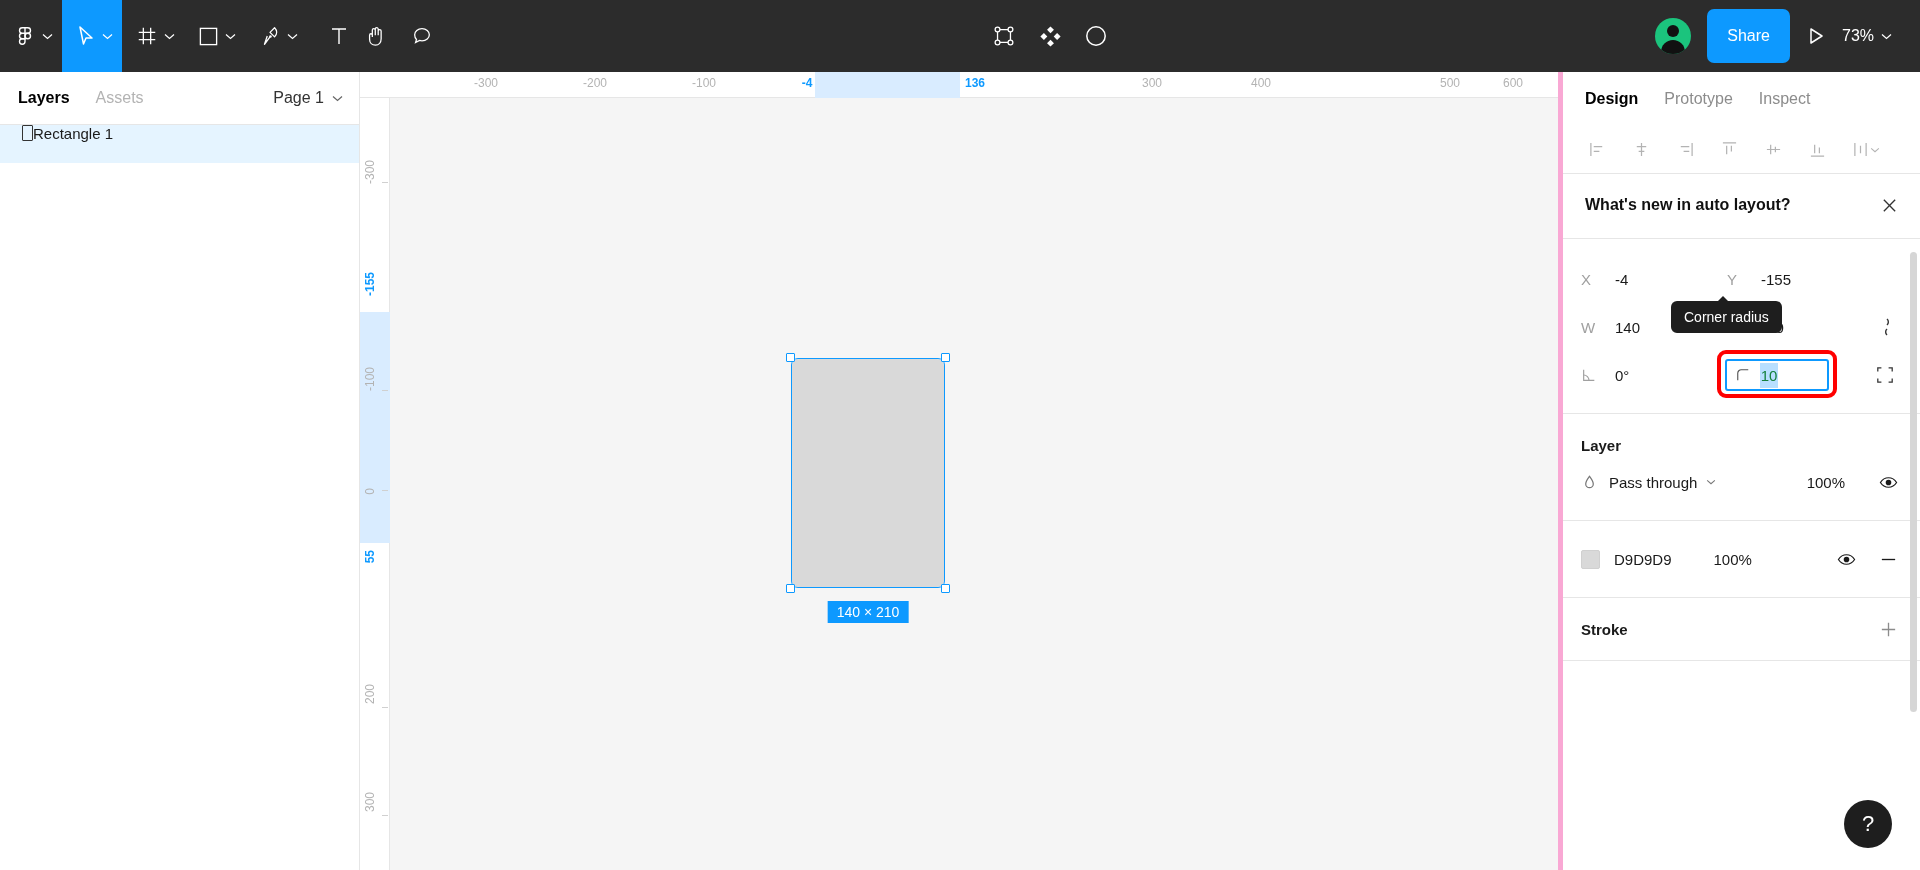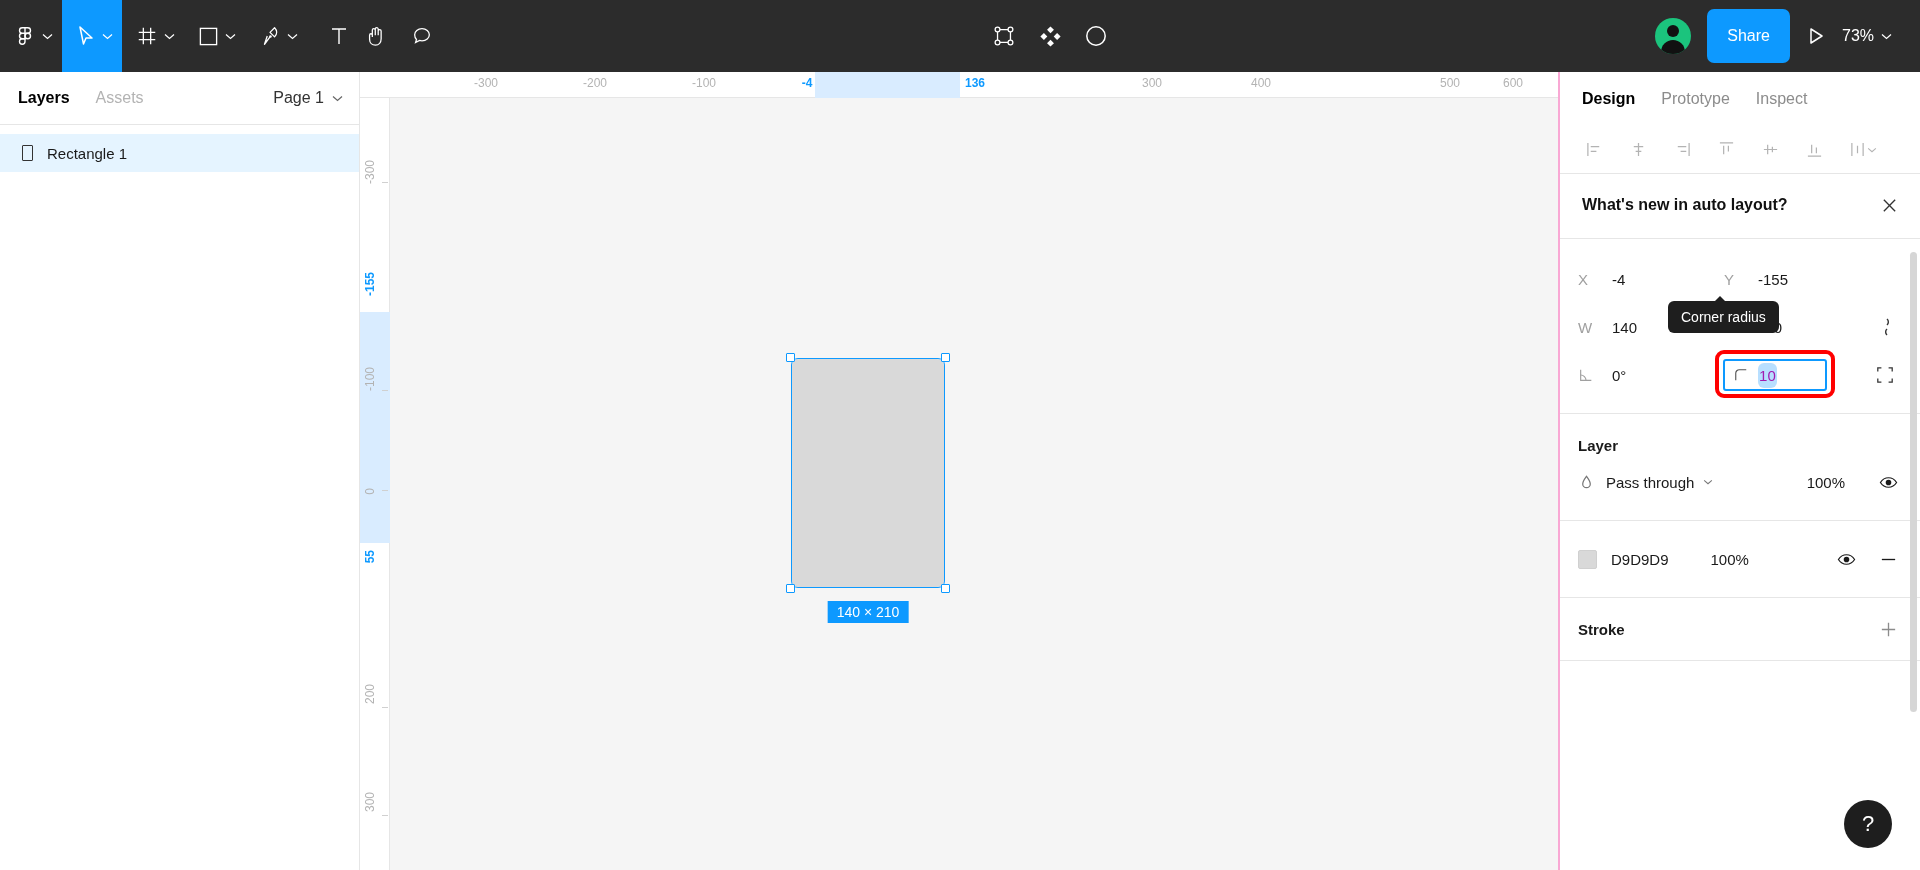--- a/index.html
+++ b/index.html
@@ -82,22 +82,22 @@
   }
   .lp-tab { font-size: 16px; color: #b3b3b3; cursor: pointer; }
   .lp-tab.active { color: #000; font-weight: bold; }
   .lp-page {
     position: absolute; right: 16px; top: 0; height: 52px;
     display: flex; align-items: center; gap: 8px;
     font-size: 16px; color: #333; cursor: pointer;
   }
   .lp-divider { height: 1px; background: #e6e6e6; }
   .layer-row {
-    height: 38px; display: flex; align-items: center; gap: 14px;
-    padding-left: 22px; background: #e5f4ff; cursor: pointer; margin-top: 9px;
+    height: 38px; display: flex; align-items: flex-start; 
+    padding-left: 22px; background: #e5f4ff; cursor: pointer;
   }
   .layer-row .lname { font-size: 15px; color: #1a1a1a; }
   .rect-icon {
     width: 11px; height: 16px;
     border: 1.6px solid #333; border-radius: 1px;
   }
 
   
   .canvas-wrap {
     position: absolute; top: 72px; left: 360px;
@@ -164,21 +164,21 @@
     font-size: 14px; border-radius: 0;
     padding: 3px 9px; white-space: nowrap;
     transform: translateX(-50%);
   }
 
   
   .right-panel {
     position: absolute; top: 72px; right: 0;
     width: 362px; height: 798px;
     background: #ffffff;
-    border-left: 2px solid #f9a8d4;
+    border-left: 5px solid #f9a8d4;
   }
   .rp-tabs {
     height: 54px; display: flex; align-items: center;
     padding: 0 22px; gap: 26px;
   }
   .rp-tab { font-size: 16px; color: #8c8c8c; cursor: pointer; }
   .rp-tab.active { color: #000; font-weight: bold; }
   .align-row {
     height: 48px; display: flex; align-items: center;
     padding: 0 18px; gap: 12px;
@@ -233,22 +233,22 @@
     pointer-events: none;
   }
   .radius-field {
     position: relative;
     width: 104px; height: 32px;
     border: 2px solid #0d99ff; border-radius: 3px;
     display: flex; align-items: center; gap: 10px;
     padding-left: 9px; background: #fff; cursor: text;
   }
   .radius-val {
-    font-size: 15px; color: #a21caf;
-    background: #b8dfff; padding: 4px 1px; border-radius: 6px;
+    font-size: 15px; color: #15803d;
+    background: #b8dfff; padding: 4px 1px;
   }
   .tooltip {
     position: absolute; left: 108px; top: 62px;
     background: #1e1e1e; color: #fff;
     font-size: 14px; border-radius: 6px;
     padding: 8px 13px; white-space: nowrap;
     z-index: 30;
   }
   .tooltip::before {
     content: ""; position: absolute;

